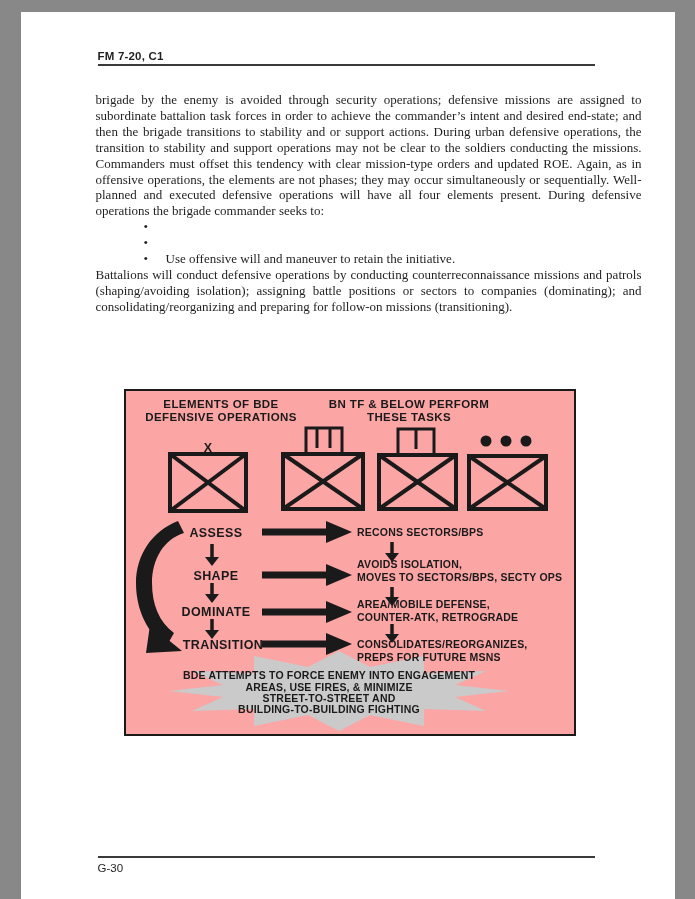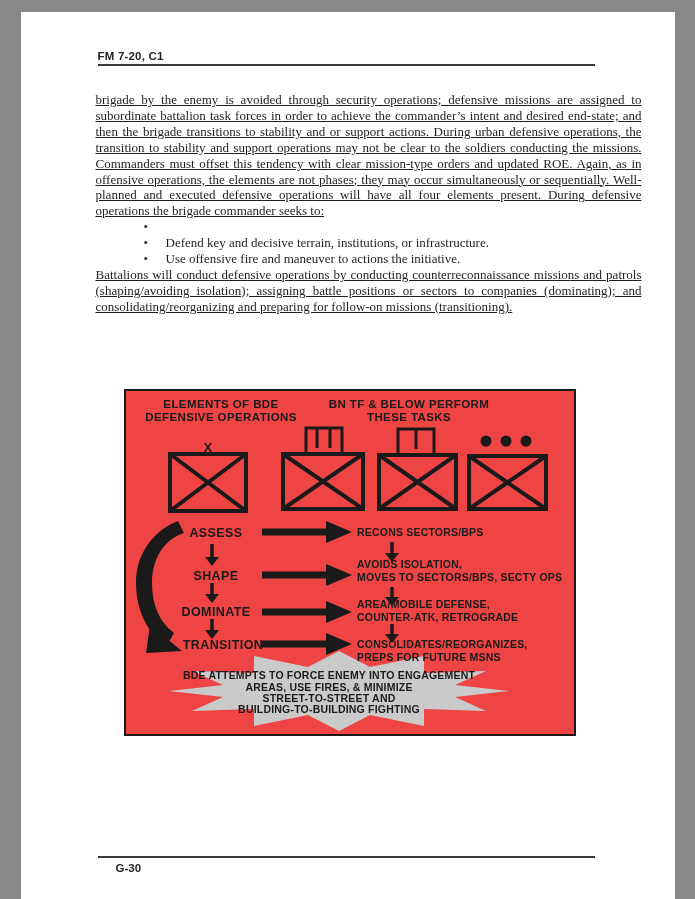--- a/index.html
+++ b/index.html
@@ -19,49 +19,49 @@
   }
   .hdr-rule{
     position:absolute;left:77px;top:52px;width:497px;height:2px;
     background:#3a3a3a;
   }
   .content{
     position:absolute;left:75px;top:80px;width:546px;
     font-size:13px;line-height:15.9px;
     text-align:justify;
   }
-  .content p{margin:0;padding:0;text-decoration:underline;}
+  .content p{margin:0;padding:0;}
   .bullet-list{margin:0;padding:0;list-style:none;}
   .bullet-row{display:flex;text-align:left;}
   .bullet-marker{
     width:22px;margin-left:48px;flex:0 0 auto;
     font-size:13px;
   }
   .figure-box{
     position:absolute;left:103px;top:377px;
     width:452px;height:347px;
     border:2px solid #1a1a1a;
     box-sizing:border-box;
-    background:#ef4444;
+    background:#fca5a5;
   }
   .figure-box svg{display:block;}
   .fig-caption{
     position:absolute;left:103px;top:756px;width:452px;
     text-align:center;
     font-family:"Liberation Sans", sans-serif;
     font-weight:bold;font-size:12.5px;
   }
   .ftr-rule{
     position:absolute;left:77px;top:844px;width:497px;height:2px;
     background:#3a3a3a;
   }
   .ftr-text{
-    position:absolute;left:95px;top:850px;
+    position:absolute;left:77px;top:850px;
     font-family:"Liberation Sans", sans-serif;
-    font-weight:bold;font-size:11.5px;
+    font-weight:normal;font-size:11.5px;
   }
   
   .fh{font-family:"Liberation Sans",sans-serif;font-weight:bold;font-size:11.5px;fill:#1a1a1a;letter-spacing:.4px;}
   .ph{font-family:"Liberation Sans",sans-serif;font-weight:bold;font-size:12.5px;fill:#1a1a1a;letter-spacing:.4px;}
   .tk{font-family:"Liberation Sans",sans-serif;font-weight:bold;font-size:10.5px;fill:#1a1a1a;letter-spacing:.2px;}
   .sb{font-family:"Liberation Sans",sans-serif;font-weight:bold;font-size:10.5px;fill:#1a1a1a;letter-spacing:.2px;}
   .sym{stroke:#1a1a1a;stroke-width:4;fill:none;}
   .symthin{stroke:#1a1a1a;stroke-width:3;fill:none;}
   .arr{fill:#1a1a1a;}
   .arrline{stroke:#1a1a1a;stroke-width:3.5;}
@@ -76,25 +76,24 @@
   <div class="hdr-rule"></div>
 
   <div class="content">
     <p>brigade by the enemy is avoided through security operations; defensive missions are assigned to subordinate battalion task forces in order to achieve the commander’s intent and desired end-state; and then the brigade transitions to stability and or support actions. During urban defensive operations, the transition to stability and support operations may not be clear to the soldiers conducting the missions. Commanders must offset this tendency with clear mission-type orders and updated ROE. Again, as in offensive operations, the elements are not phases; they may occur simultaneously or sequentially. Well-planned and executed defensive operations will have all four elements present. During defensive operations the brigade commander seeks to:</p>
     <ul class="bullet-list">
       <li class="bullet-row">
         <span class="bullet-marker">•</span>
       </li>
       <li class="bullet-row">
         <span class="bullet-marker">•</span>
-        <span>Defend key and decisive terrain, institutions, or infrastructure.</span>
       </li>
       <li class="bullet-row">
         <span class="bullet-marker">•</span>
-        <span>Use offensive fire and maneuver to actions the initiative.</span>
+        <span>Use offensive will and maneuver to retain the initiative.</span>
       </li>
     </ul>
     <p>Battalions will conduct defensive operations by conducting counterreconnaissance missions and patrols (shaping/avoiding isolation); assigning battle positions or sectors to companies (dominating); and consolidating/reorganizing and preparing for follow-on missions (transitioning).</p>
   </div>
 
   <div class="figure-box">
     <svg width="448" height="343" viewBox="0 0 448 343">
 
       <g>
         <text class="fh" x="95" y="17" text-anchor="middle">ELEMENTS OF BDE</text>

